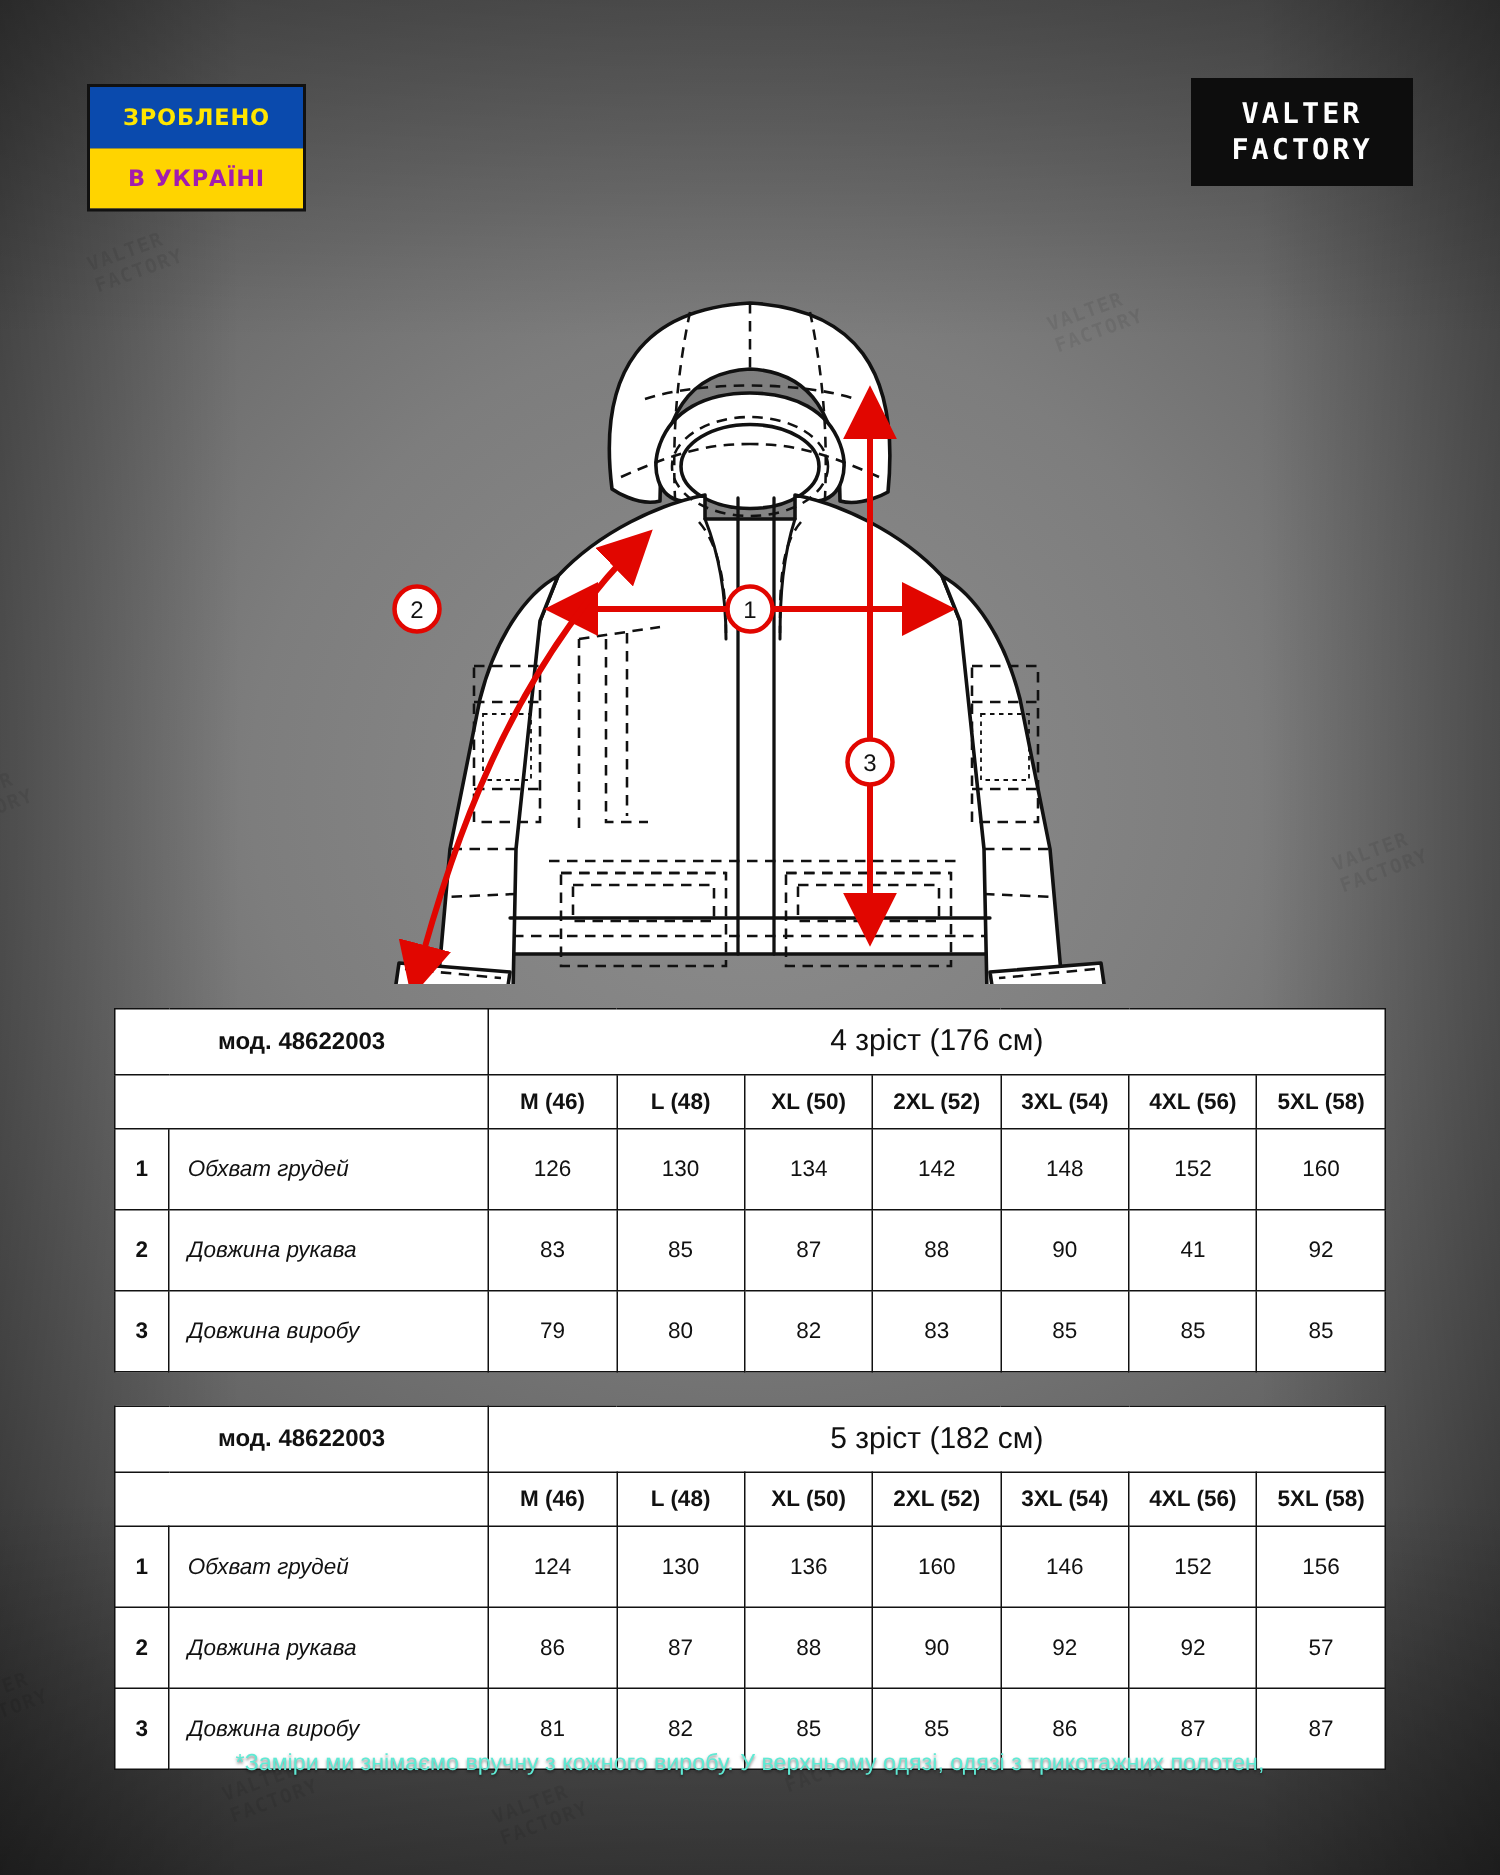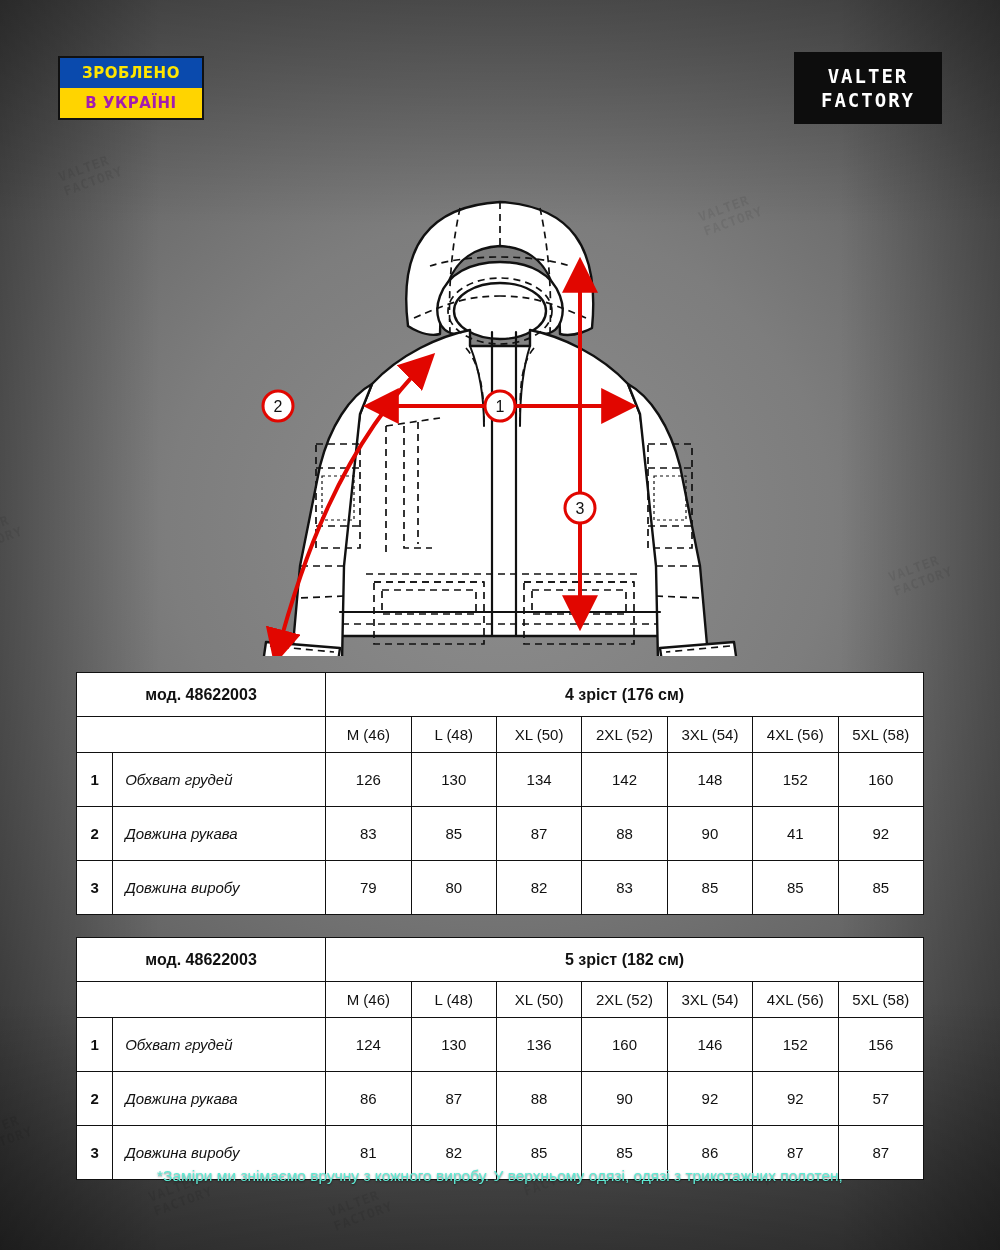--- a/index.html
+++ b/index.html
@@ -42,21 +42,21 @@
     transform: rotate(-20deg);
     letter-spacing:1px;
     white-space:pre;
   }
 
   .content { position: relative; z-index: 3; }
 
   
   .badge-ua{
     position:absolute; left:58px; top:56px;
-    width:146px; height:64px;
+    width:146px; height:85px;
     border:2px solid #111;
     overflow:hidden;
     font-family:"DejaVu Sans", sans-serif;
   }
   .badge-ua .half{
     height:50%;
     display:flex; align-items:center; justify-content:center;
     font-weight:bold; font-size:15px; letter-spacing:.5px;
   }
   .badge-ua .top{ background:#0a4aad; color:#ffe600; }
@@ -98,22 +98,22 @@
     font-size:15px;
     color:#111;
     padding:0;
     height:44px;
     font-weight:normal;
   }
   .c-num{ width:36px; font-weight:bold; }
   .c-name{ width:212px; text-align:left; padding-left:12px;font-style:italic; }
   .c-size{ width:85px; }
   .model{ font-weight:bold; font-size:16px; }
-  .growth{ font-weight:bold; font-size:16px; }
-  .sizehdr{ font-weight:normal; font-size:15px; height:36px; }
+  .growth{ font-weight:normal; font-size:20px; }
+  .sizehdr{ font-weight:bold; font-size:15px; height:36px; }
   .row-h{ height:54px; }
   .row-h td{ height:54px; }
 
   .note{
     position:absolute; left:60px; top:1152px; width:880px;
     text-align:center;
     color:#5eead4;
     font-size:15.5px;
     line-height:1.45;
     text-shadow:0 1px 2px rgba(0,0,0,.5);

